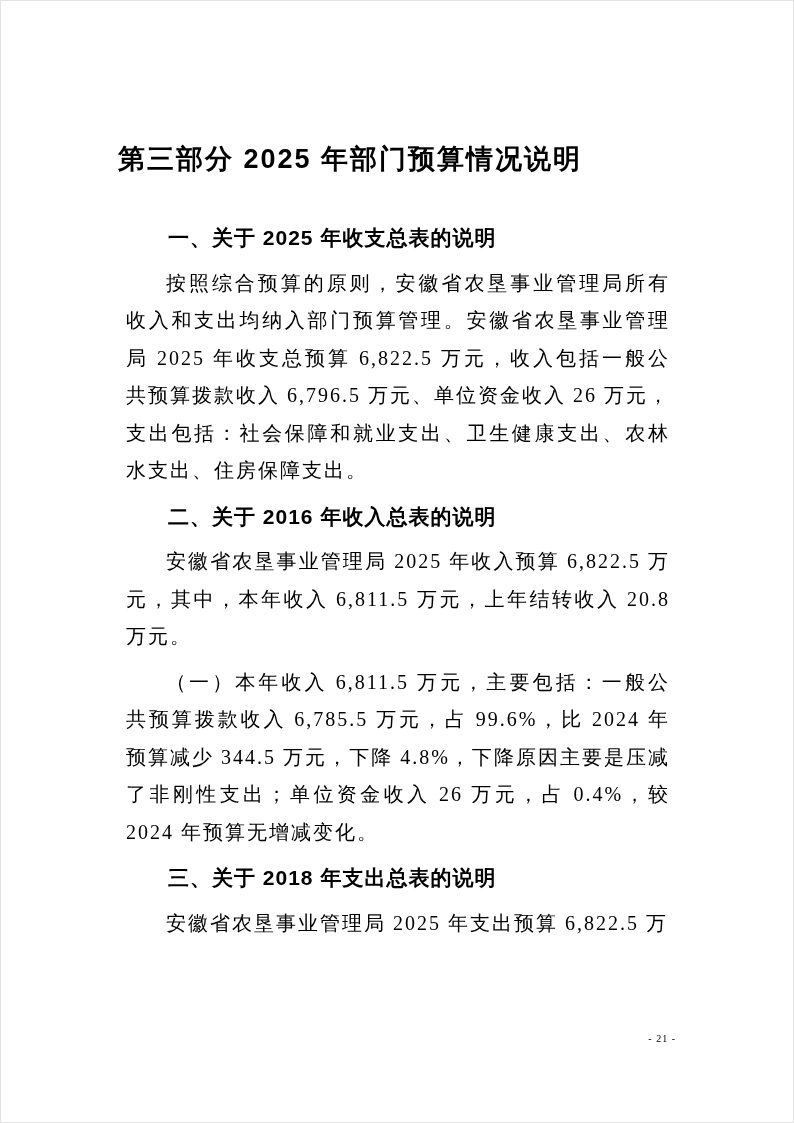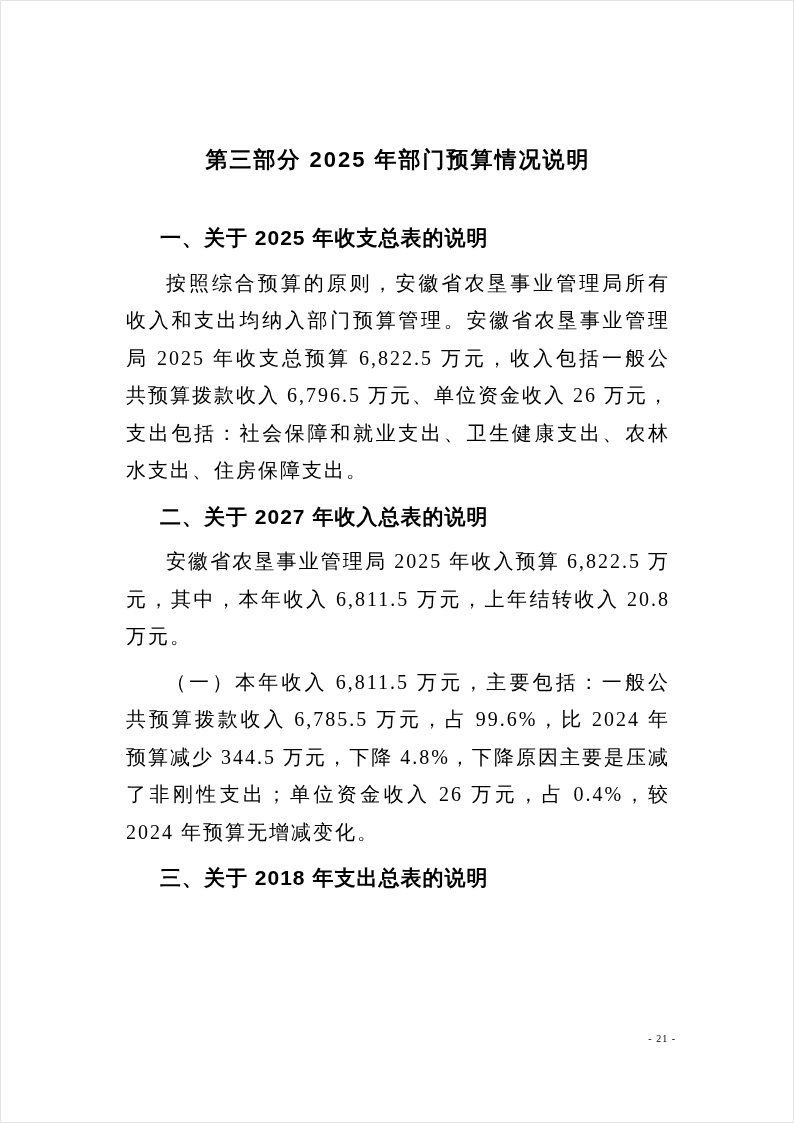--- a/index.html
+++ b/index.html
@@ -21,28 +21,27 @@
   .content {
     position: absolute;
     left: 117px;
     top: 140px;
     width: 560px;
   }
   .doc-title {
     margin: 0 0 41px 0;
     font-family: "Liberation Sans", "DejaVu Sans", sans-serif;
     font-weight: 700;
-    font-size: 22px;
+    font-size: 27px;
     line-height: 37px;
     letter-spacing: 2px;
-    text-align: center;
     white-space: nowrap;
   }
   .section-heading {
-    margin: 0;
+    margin: 8px;
     font-family: "Liberation Sans", "DejaVu Sans", sans-serif;
     font-weight: 700;
     font-size: 21px;
     line-height: 37.5px;
     letter-spacing: 1px;
     text-indent: 2em;
   }
   .body-para {
     margin: 8px;
     font-family: "Liberation Serif", "DejaVu Serif", serif;
@@ -71,25 +70,26 @@
   <div class="content">
 
     <h1 class="doc-title">第三部分 2025 年部门预算情况说明</h1>
 
     <section>
       <h2 class="section-heading">一、关于 2025 年收支总表的说明</h2>
       <p class="body-para">按照综合预算的原则，安徽省农垦事业管理局所有收入和支出均纳入部门预算管理。安徽省农垦事业管理局 2025 年收支总预算 6,822.5 万元，收入包括一般公共预算拨款收入 6,796.5 万元、单位资金收入 26 万元，支出包括：社会保障和就业支出、卫生健康支出、农林水支出、住房保障支出。</p>
     </section>
 
     <section>
-      <h2 class="section-heading">二、关于 2027 年收入总表的说明</h2>
+      <h2 class="section-heading">二、关于 2016 年收入总表的说明</h2>
       <p class="body-para">安徽省农垦事业管理局 2025 年收入预算 6,822.5 万元，其中，本年收入 6,811.5 万元，上年结转收入 20.8 万元。</p>
       <p class="body-para">（一）本年收入 6,811.5 万元，主要包括：一般公共预算拨款收入 6,785.5 万元，占 99.6%，比 2024 年预算减少 344.5 万元，下降 4.8%，下降原因主要是压减了非刚性支出；单位资金收入 26 万元，占 0.4%，较 2024 年预算无增减变化。</p>
     </section>
 
     <section>
       <h2 class="section-heading">三、关于 2018 年支出总表的说明</h2>
+      <p class="body-para">安徽省农垦事业管理局 2025 年支出预算 6,822.5 万</p>
     </section>
 
   </div>
 
   <div class="page-number">- 21 -</div>
 </div>
 
 </body></html>

